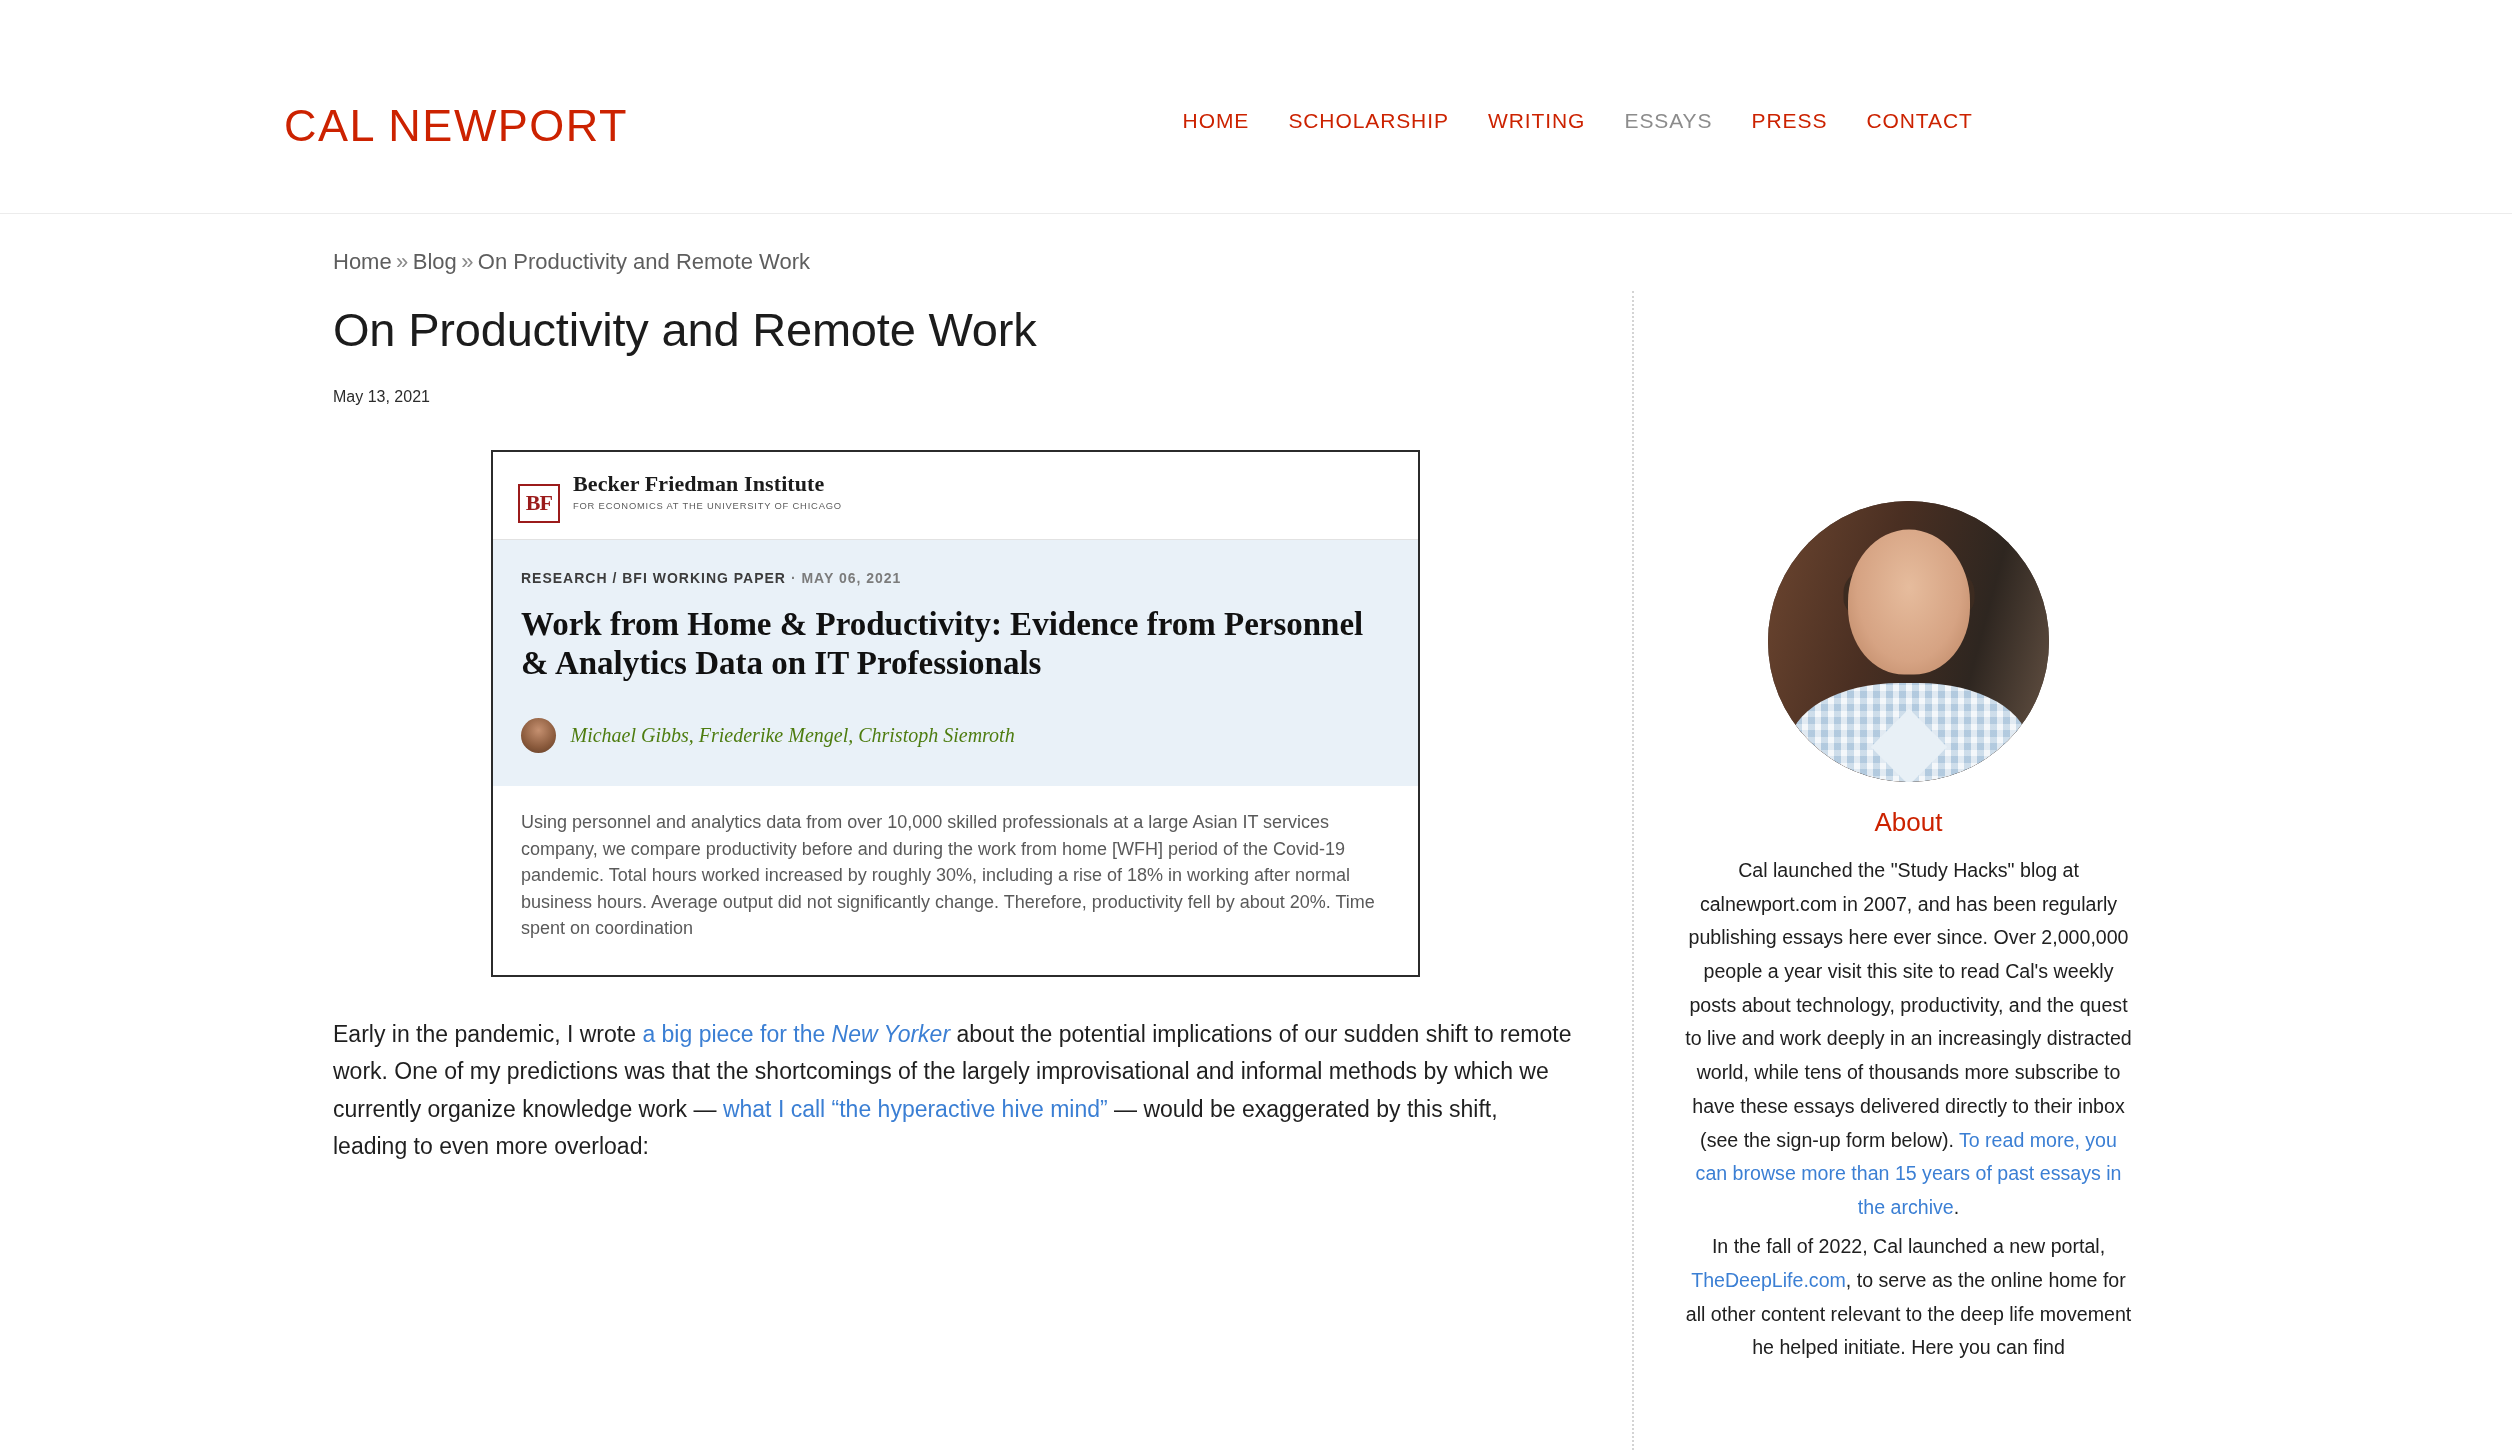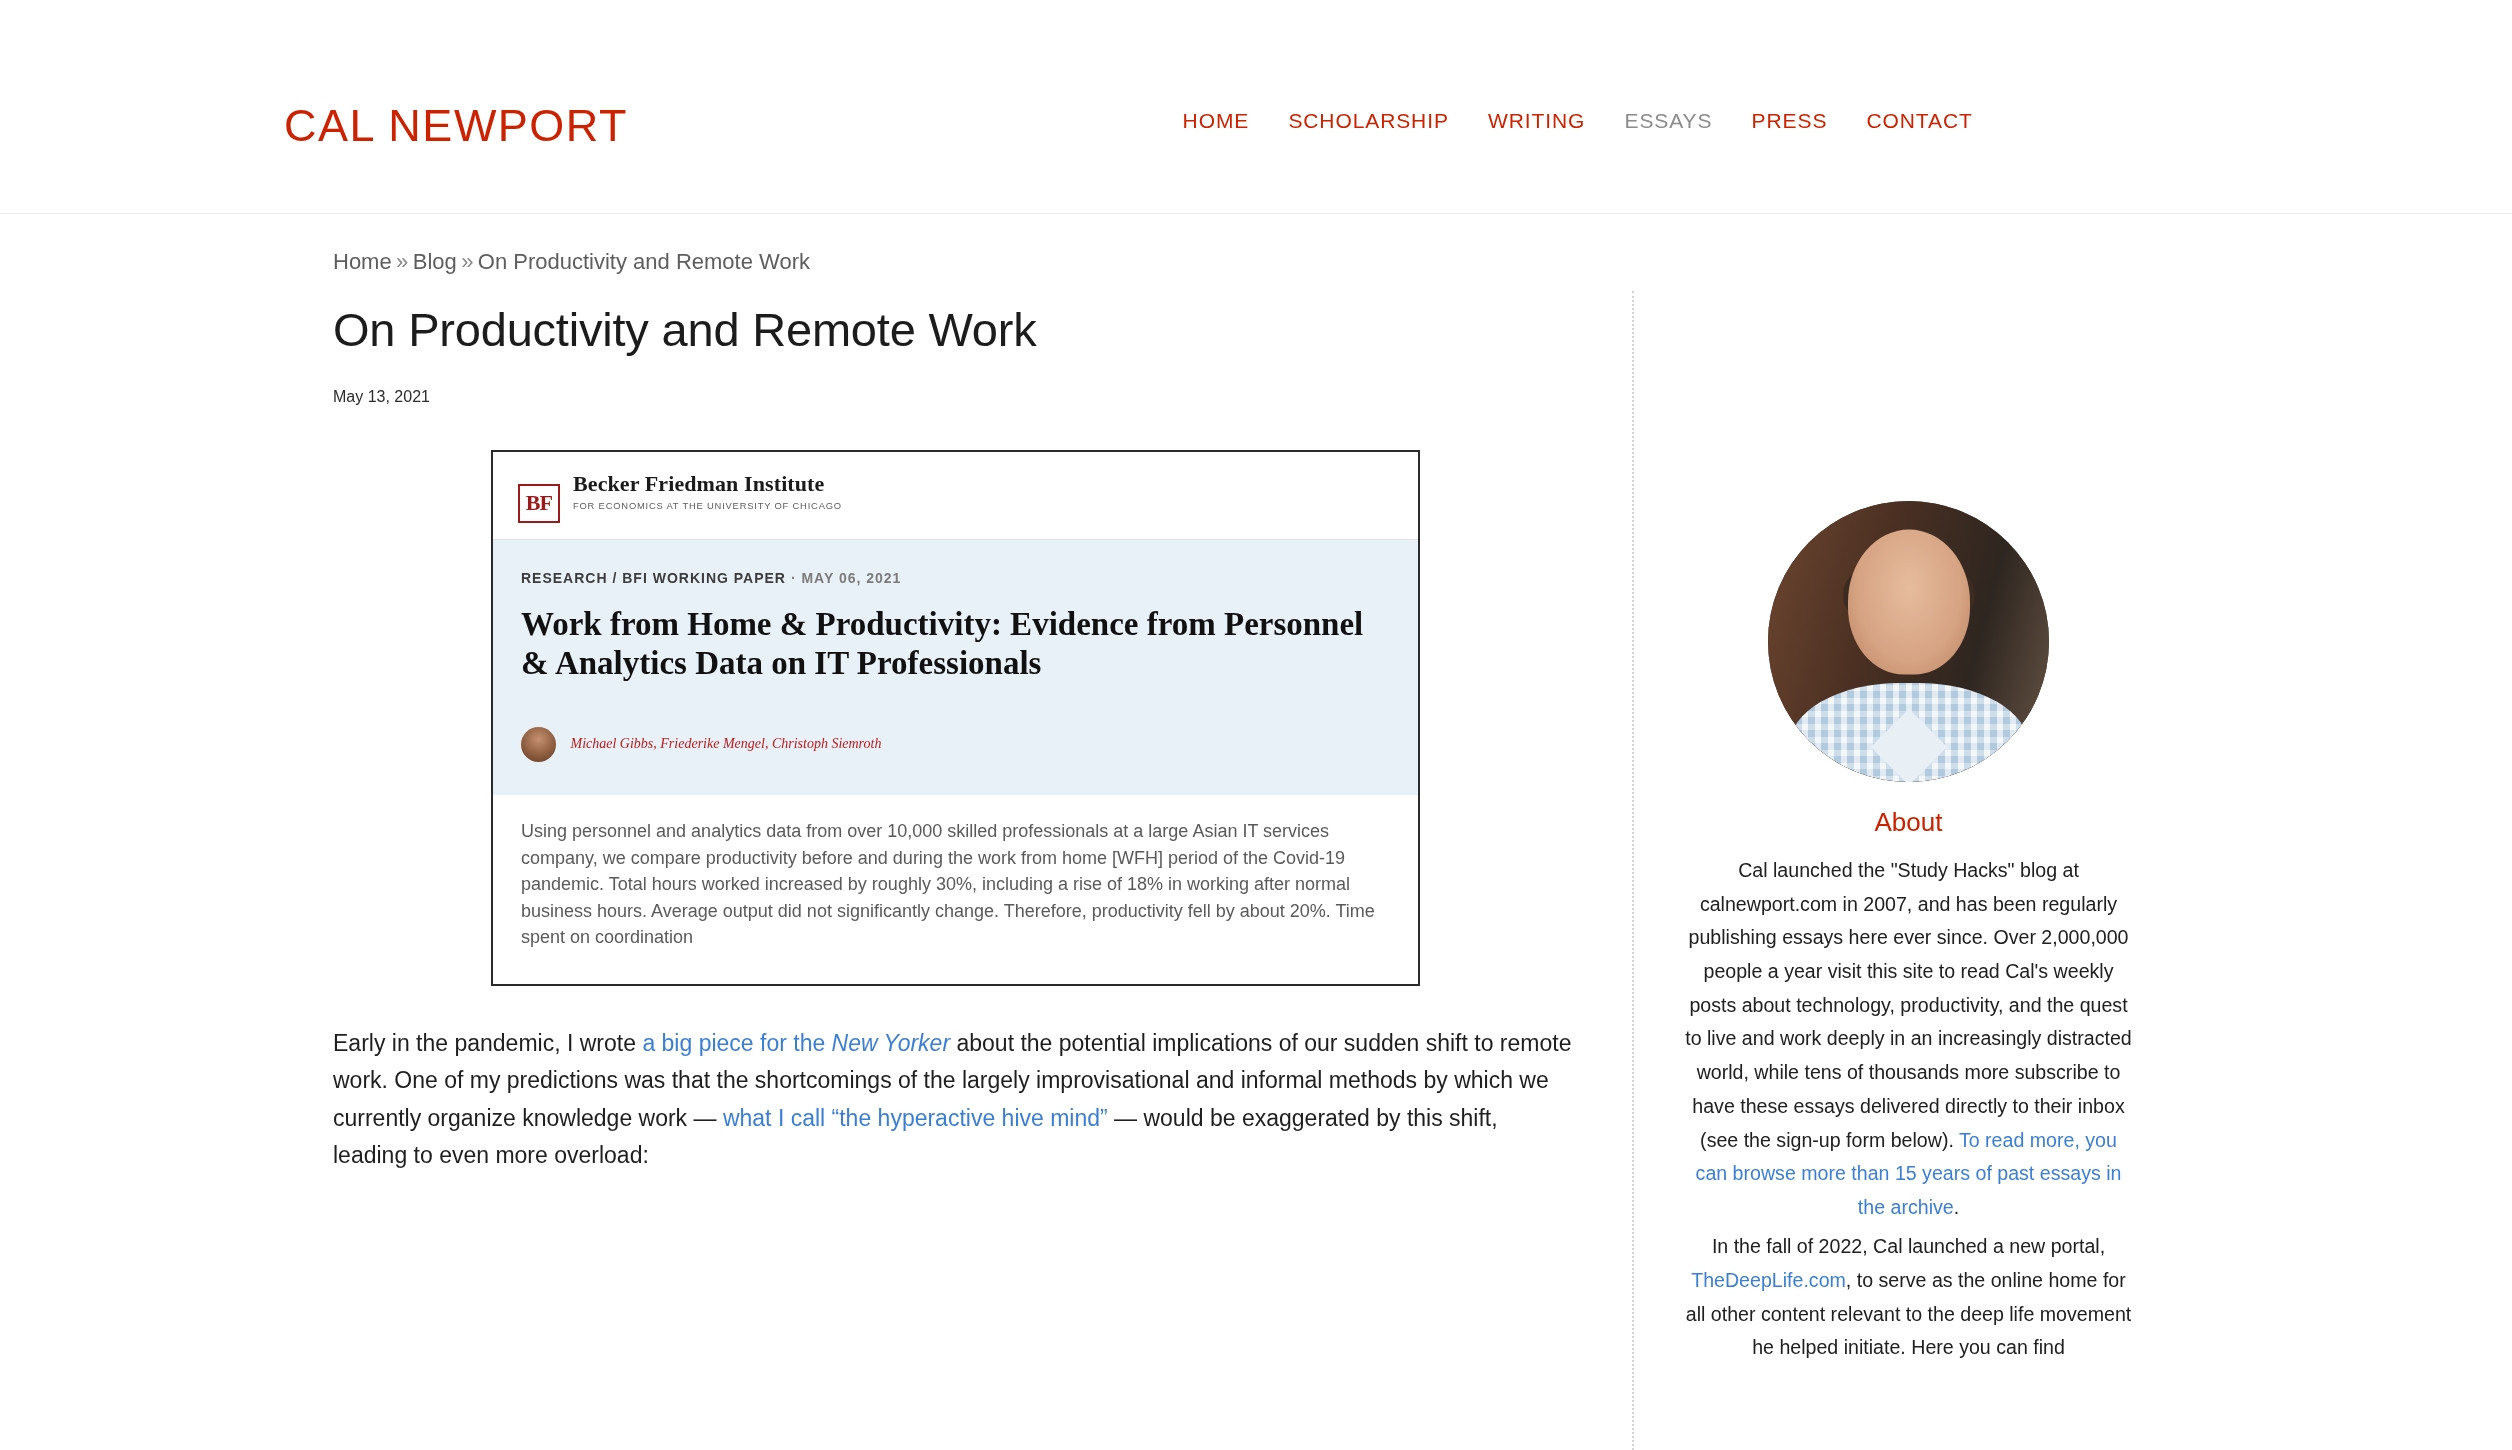--- a/index.html
+++ b/index.html
@@ -161,38 +161,38 @@
     font-weight: bold;
     margin-bottom: 19px;
   }
   .fig-kicker .date { color: #7b7b7b; font-weight: bold; }
   .fig-heading {
     font-family: "Liberation Serif", serif;
     font-size: 33px;
     line-height: 1.18;
     color: #111111;
     font-weight: bold;
-    margin-bottom: 44px;
+    margin-bottom: 35px;
   }
   .fig-authors {
     display: flex;
     align-items: center;
     gap: 14.5px;
   }
   .author-avatar {
     width: 35px; height: 35px;
     border-radius: 50%;
     background: radial-gradient(circle at 50% 35%, #c59070 0%, #8a5a3c 60%, #5d3a24 100%);
     flex: none;
   }
   .fig-authors .names {
     font-family: "Liberation Serif", serif;
     font-style: italic;
-    font-size: 14px;
-    color: #b91c1c;
+    font-size: 20px;
+    color: #4d7c0f;
   }
   .fig-abstract {
     background: #ffffff;
     padding: 23px 28px 33px 28px;
     font-family: "Liberation Sans", sans-serif;
     font-size: 18px;
     line-height: 1.48;
     color: #5a5a5a;
   }
 

